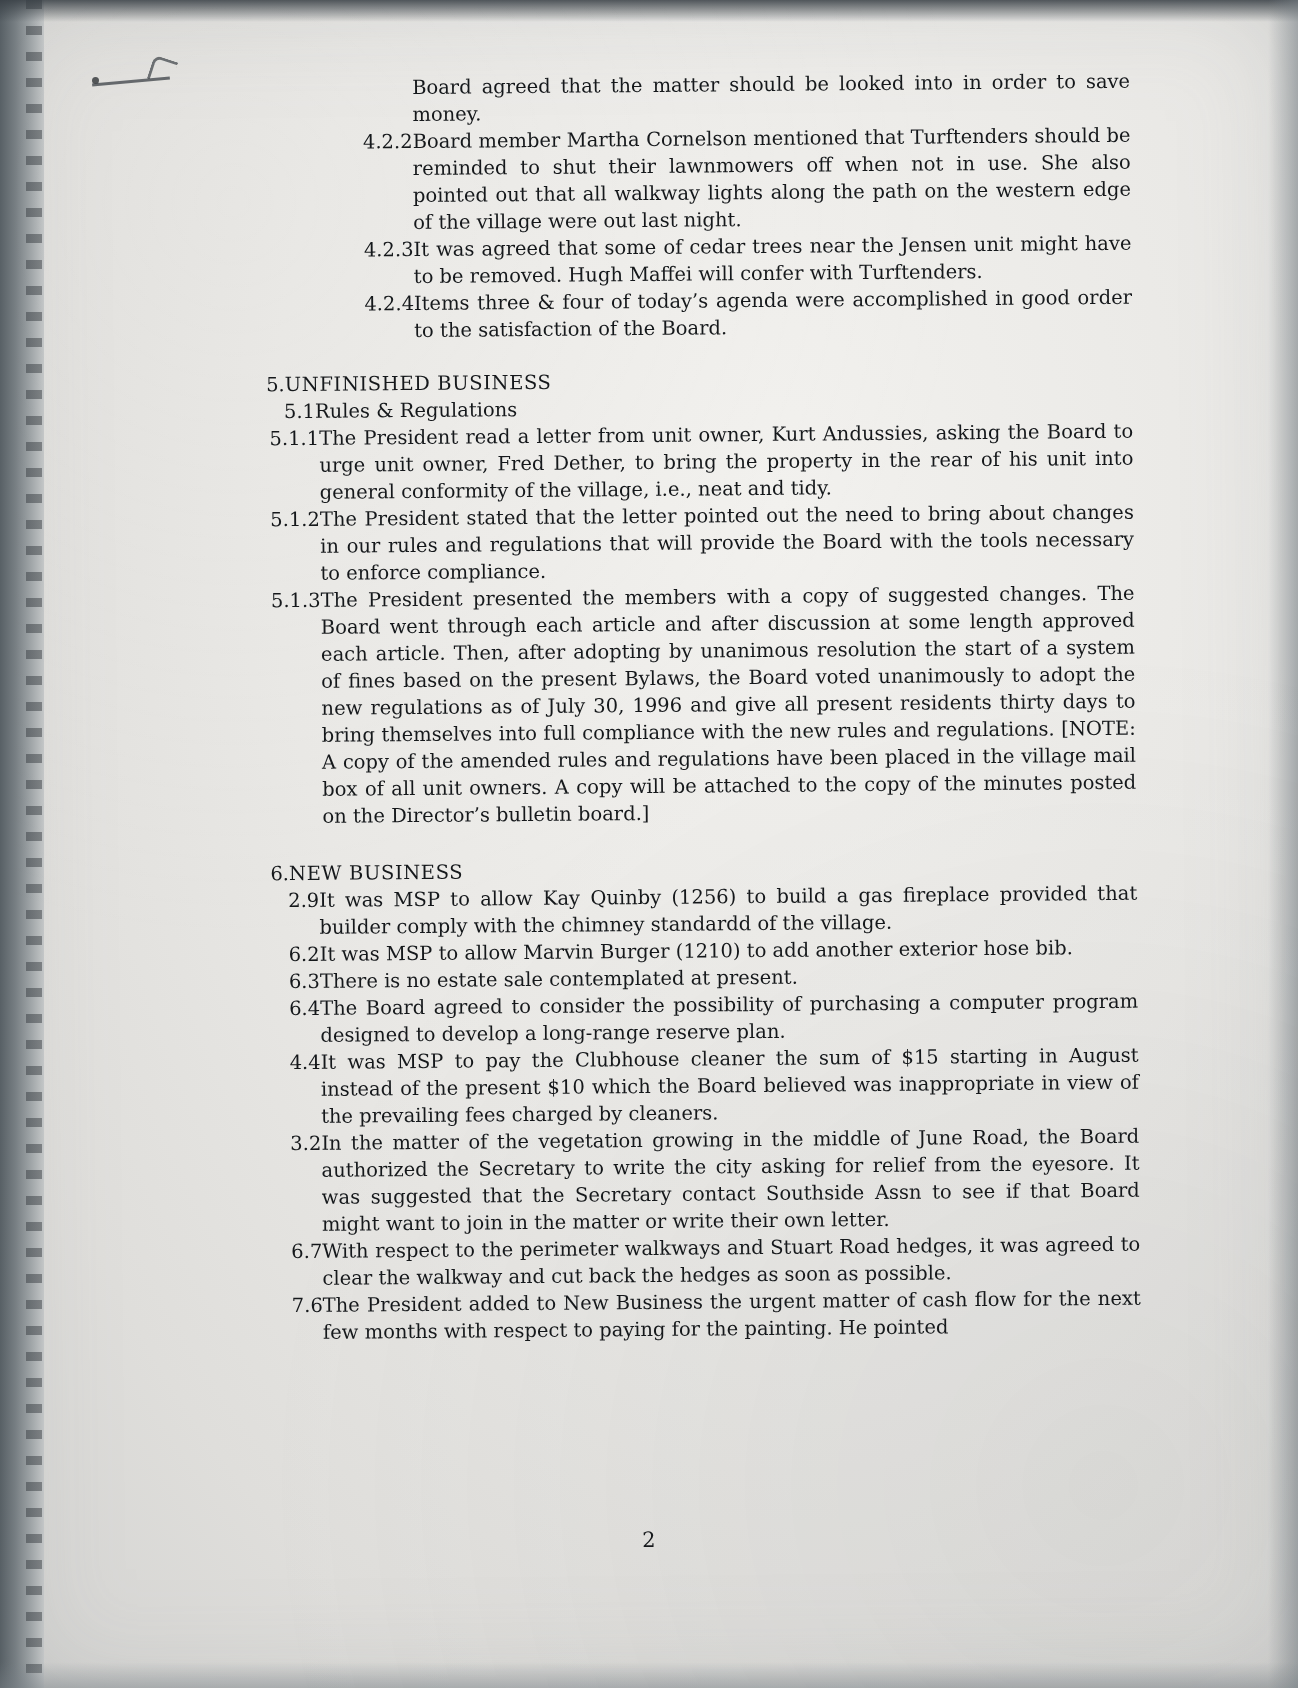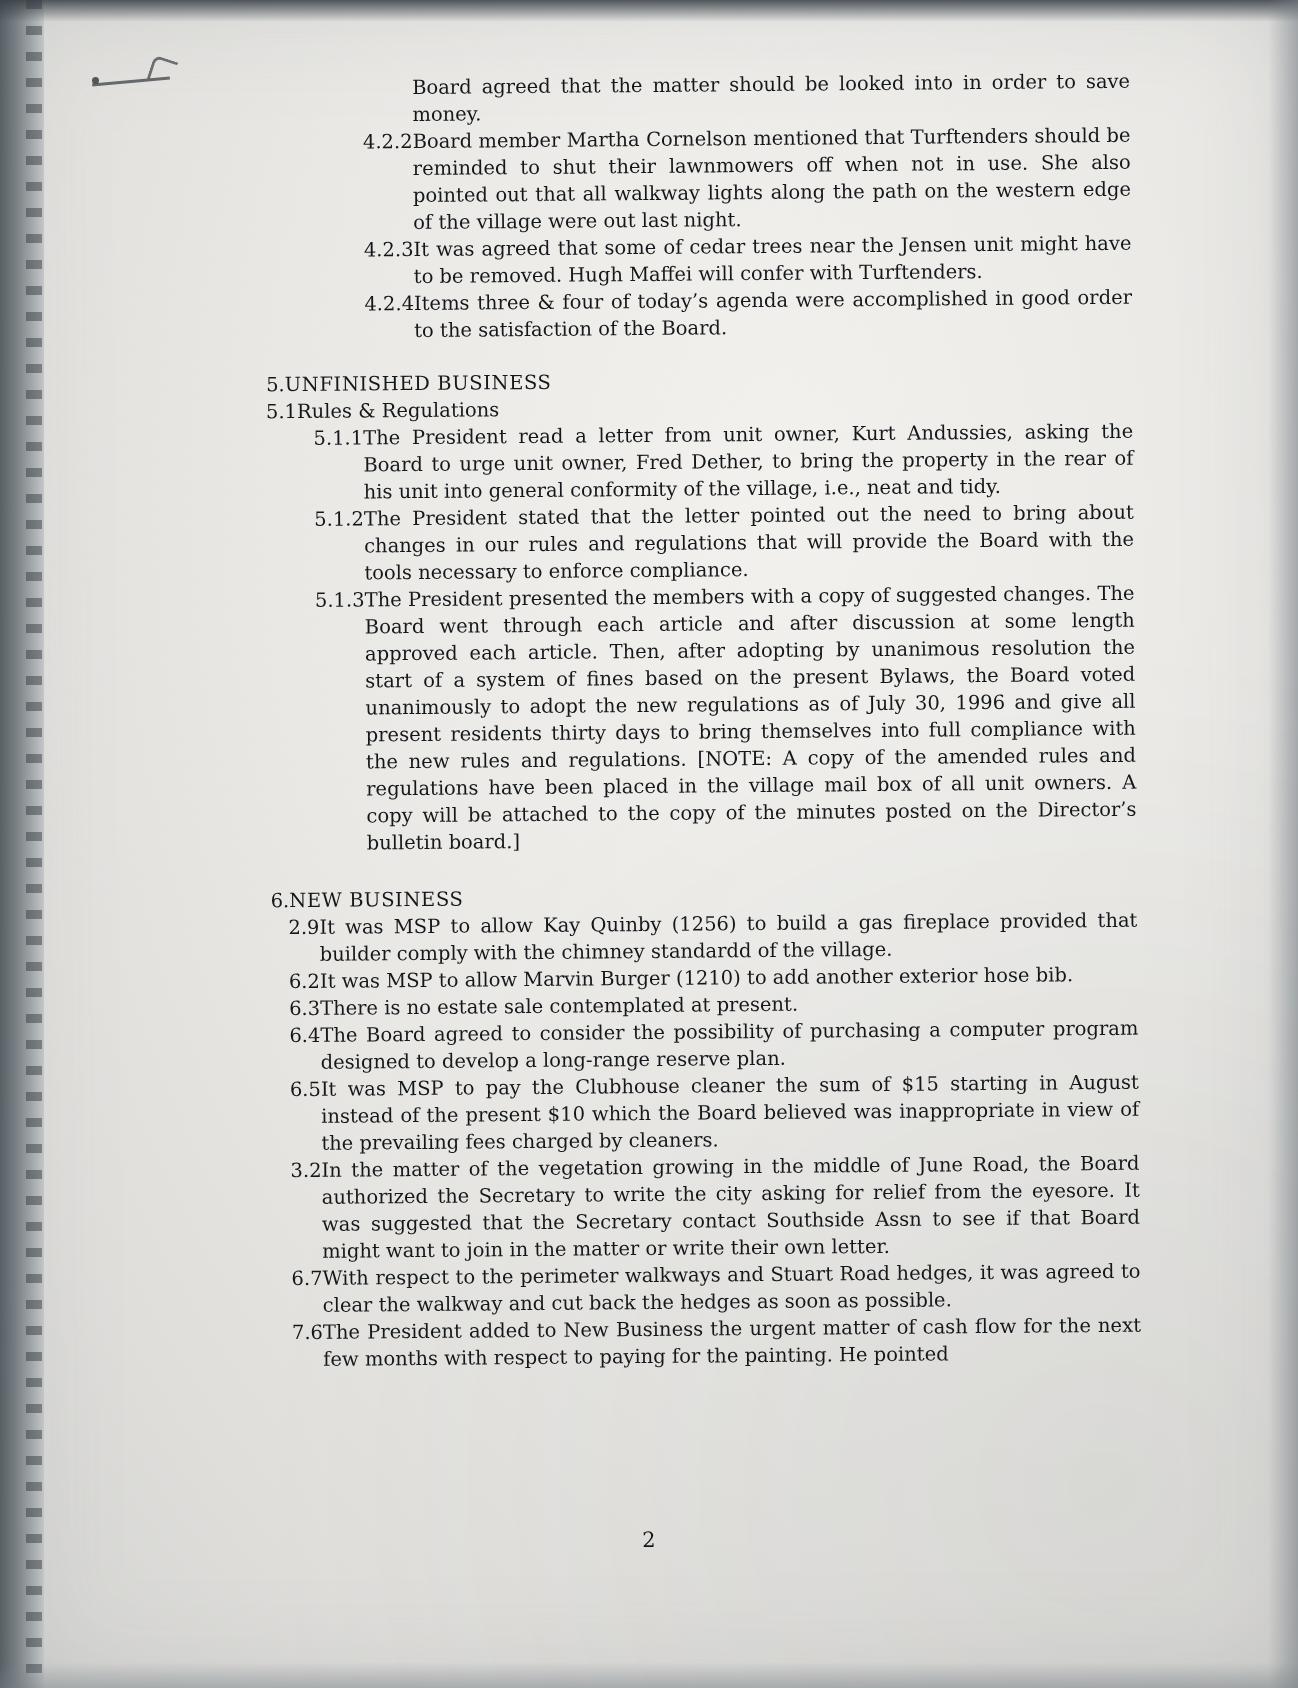--- a/index.html
+++ b/index.html
@@ -145,22 +145,22 @@
     text-align: justify;
     text-justify: inter-word;
   }
   .body.nojust { text-align: left; }
 
   
   .lvl-cont   { margin-left: 232px; }        
   .lvl-4 .num { flex-basis: 72px; margin-left: 160px; }
   .lvl-head   { margin-left: 20px; }
   .lvl-head .num { flex-basis: 82px; }
-  .lvl-5x  .num { flex-basis: 46px; margin-left: 68px; }
-  .lvl-5xx .num { flex-basis: 72px; margin-left: 108px; }
+  .lvl-5x  .num { flex-basis: 46px; margin-left: 86px; }
+  .lvl-5xx .num { flex-basis: 72px; margin-left: 64px; }
   .lvl-6x  .num { flex-basis: 46px; margin-left: 86px; }
 
   .section-title {
     letter-spacing: 0.6px;
   }
   .gap-md { height: 26px; }
   .gap-lg { height: 30px; }
 
   .page-num {
     position: absolute;
@@ -273,21 +273,21 @@
         <div class="num">6.3</div>
         <div class="body nojust">There is no estate sale contemplated at present.</div>
       </div>
 
       <div class="row lvl-6x">
         <div class="num">6.4</div>
         <div class="body">The Board agreed to consider the possibility of purchasing a computer program designed to develop a long-range reserve plan.</div>
       </div>
 
       <div class="row lvl-6x">
-        <div class="num">6.5</div>
+        <div class="num">4.4</div>
         <div class="body">It was MSP to pay the Clubhouse cleaner the sum of $15 starting in August instead of the present $10 which the Board believed was inappropriate in view of the prevailing fees charged by cleaners.</div>
       </div>
 
       <div class="row lvl-6x">
         <div class="num">3.2</div>
         <div class="body">In the matter of the vegetation growing in the middle of June Road, the Board authorized the Secretary to write the city asking for relief from the eyesore.  It was suggested that the Secretary contact Southside Assn to see if that Board might want to join in the matter or write their own letter.</div>
       </div>
 
       <div class="row lvl-6x">
         <div class="num">6.7</div>

